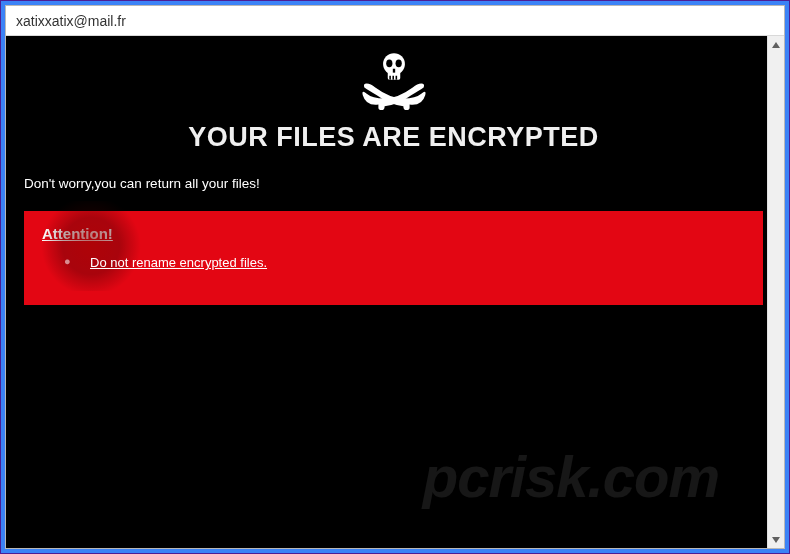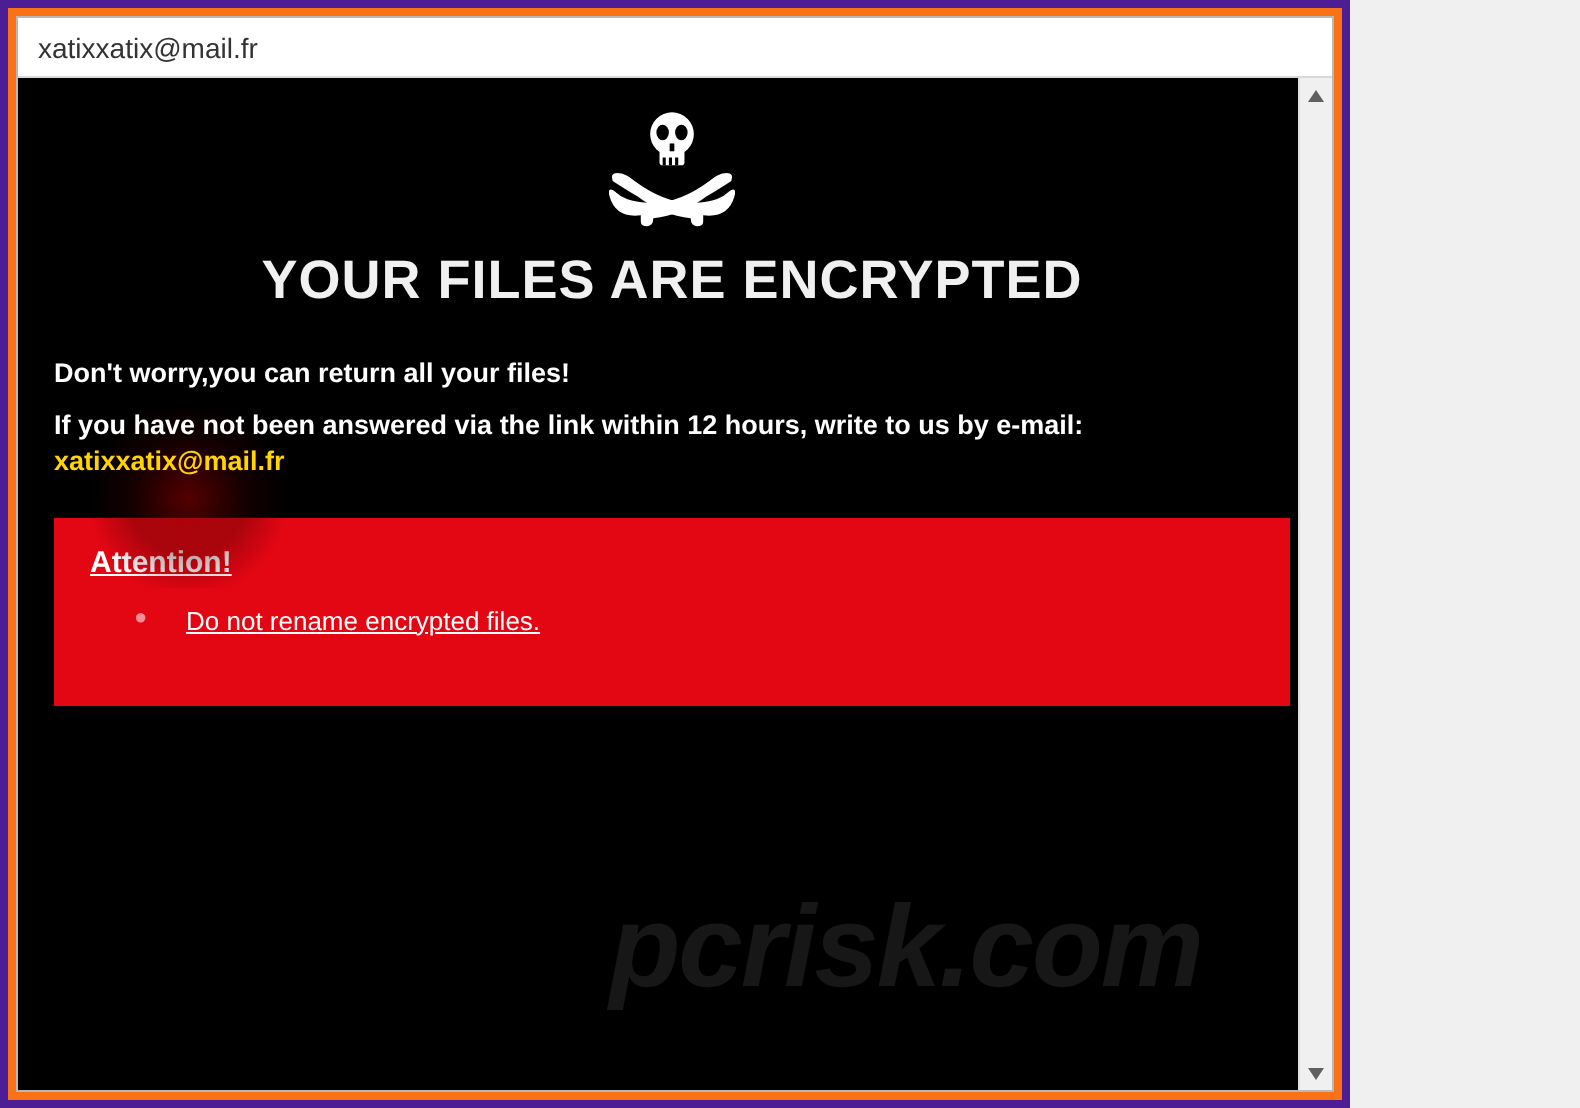--- a/index.html
+++ b/index.html
@@ -5,24 +5,24 @@
     * { box-sizing: border-box; margin: 0; padding: 0; }
     body {
       font-family: "Segoe UI", Arial, sans-serif;
       background: #f0f0f0;
       width: 790px;
       height: 554px;
       overflow: hidden;
       position: relative;
     }
     .outer-frame {
-      width: 675px;
+      width: 790px;
       height: 554px;
-      background: #f97316;
-      border: 4px solid #4c1d95;
+      background: #3b82f6;
+      border: 1px solid #4c1d95;
       padding: 4px;
       position: relative;
     }
     .window {
       width: 100%;
       height: 100%;
       background: #fff;
       border: 1px solid #b8b8b8;
       display: flex;
       flex-direction: column;
@@ -87,21 +87,21 @@
       position: absolute;
       left: 30px;
       top: 165px;
       width: 110px;
       height: 90px;
       background: radial-gradient(circle, rgba(140,0,0,0.6) 0%, rgba(60,0,0,0.35) 40%, rgba(0,0,0,0) 70%);
       pointer-events: none;
     }
     .line {
       font-size: 13.5px;
-      font-weight: bold;
+      font-weight: normal;
       margin-bottom: 8px;
       line-height: 1.35;
       position: relative;
       z-index: 1;
     }
     .c-white { color: #fff; }
     .c-yellow { color: #ffd400; }
     .c-orange { color: #ff8c00; }
     .attention-box {
       background: #e30613;
@@ -178,23 +178,20 @@
             <path d="M 88 48 Q 90 43 85 43 Q 80 43 74 48 Q 55 62 38 62 Q 22 62 15 56 Q 8 50 10 58 Q 14 72 30 70 L 30 74 Q 30 77 34 77 Q 38 77 38 72 Q 56 70 72 58 Q 82 52 88 48 Z"></path>
           </g>
         </svg>
       </div>
 
       <div class="main-heading">YOUR FILES ARE ENCRYPTED</div>
 
       <div class="line c-white">Don't worry,you can return all your files!</div>
 
 
-      <div class="line">
-        <span class="c-white">If you have not been answered via the link </span><span class="c-white">within 12 hours, write to us by e-mail: </span><span class="c-yellow">xatixxatix@mail.fr</span>
-      </div>
 
       <div class="attention-box">
         <div class="attention-title">Attention!</div>
         <ul class="attention-list">
           <li class="dim">Do not rename encrypted files.</li>
         </ul>
       </div>
 
       <div class="watermark">pcrisk.com</div>
 

